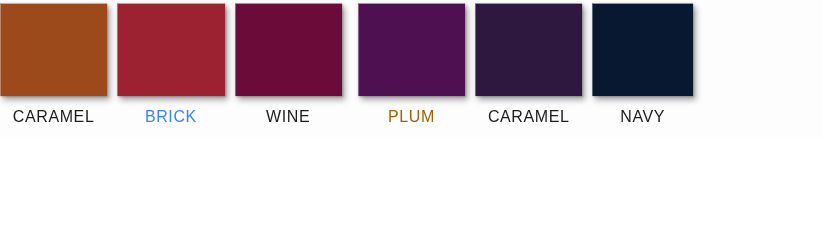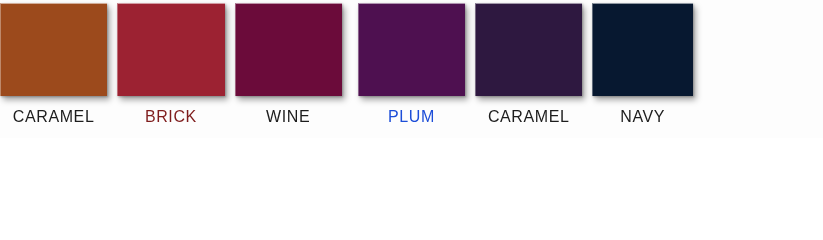--- a/index.html
+++ b/index.html
@@ -59,31 +59,31 @@
 
 <div id="palette" style="background-color: rgb(253, 253, 253);">
 
   <div class="swatch-cell" style="width:131px; margin-left:0px; margin-right:10px;">
     <div class="chip" style="background-color: rgb(156, 74, 28);"></div>
     <div class="caption" style="color: rgb(29, 29, 29);">CARAMEL</div>
   </div>
 
   <div class="swatch-cell" style="width:131px; margin-right:10px;">
     <div class="chip" style="background-color: rgb(156, 34, 50);"></div>
-    <div class="caption" style="color: #7f1d1d;">BRICK</div>
+    <div class="caption" style="color: #3b82f6;">BRICK</div>
   </div>
 
   <div class="swatch-cell" style="width:131px; margin-right:16px;">
     <div class="chip" style="background-color: rgb(107, 11, 58);"></div>
     <div class="caption" style="color: rgb(29, 29, 29);">WINE</div>
   </div>
 
   <div class="swatch-cell" style="width:131px; margin-right:10px;">
     <div class="chip" style="background-color: rgb(78, 16, 80);"></div>
-    <div class="caption" style="color: #1d4ed8;">PLUM</div>
+    <div class="caption" style="color: #a16207;">PLUM</div>
   </div>
 
   <div class="swatch-cell" style="width:131px; margin-right:10px;">
     <div class="chip" style="background-color: rgb(46, 24, 64);"></div>
     <div class="caption" style="color: rgb(29, 29, 29);">CARAMEL</div>
   </div>
 
   <div class="swatch-cell" style="width:123px; margin-right:17px;">
     <div class="chip" style="background-color: rgb(7, 24, 48);"></div>
     <div class="caption" style="color: rgb(29, 29, 29);">NAVY</div>

